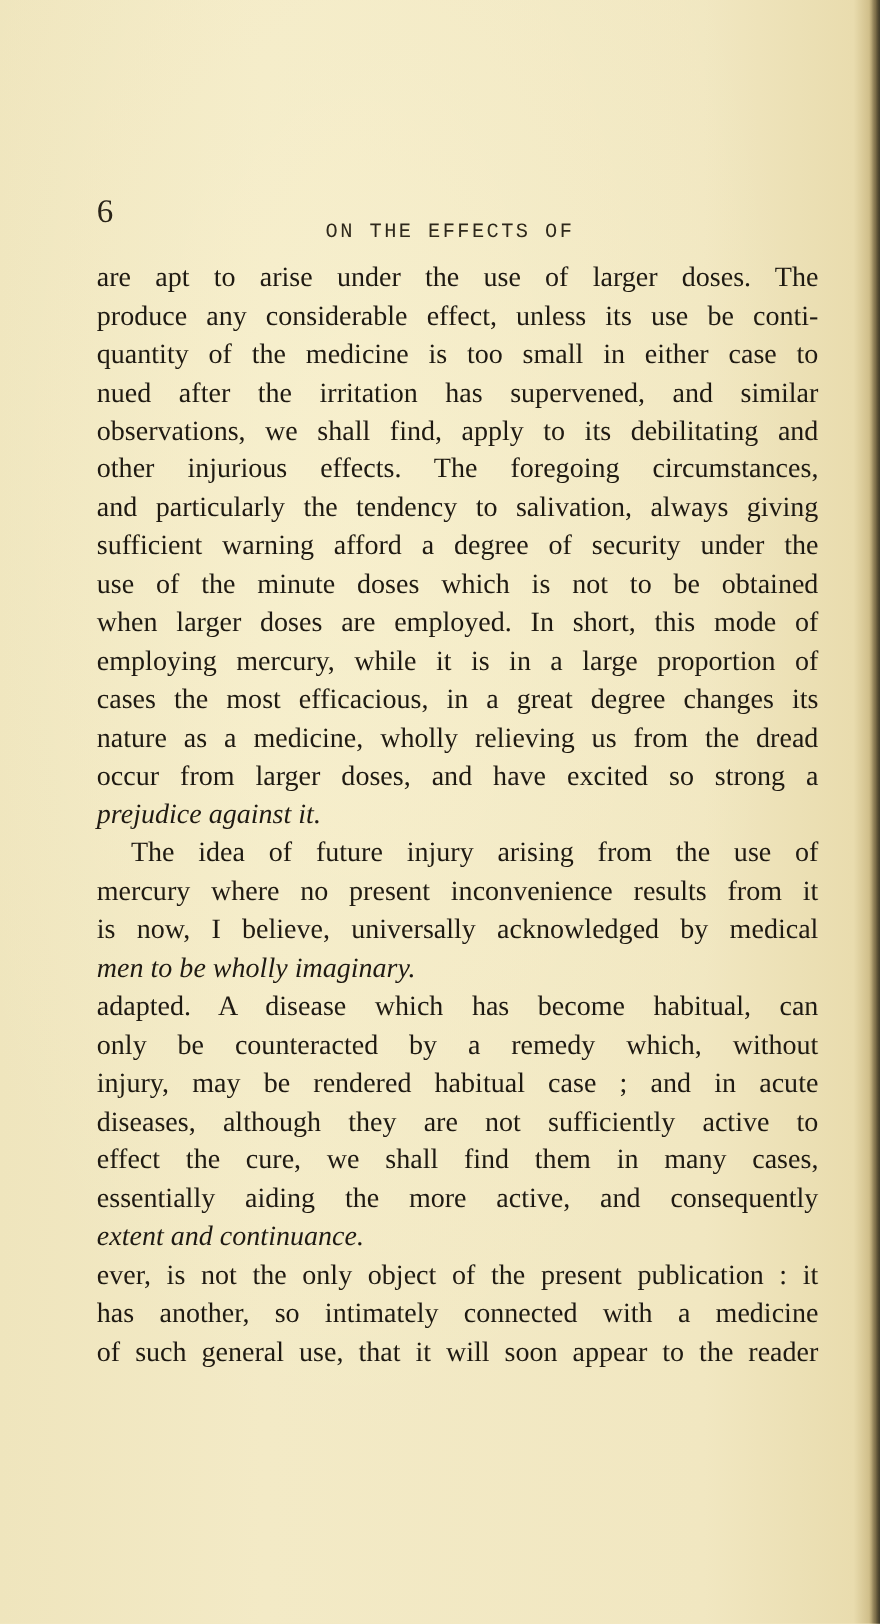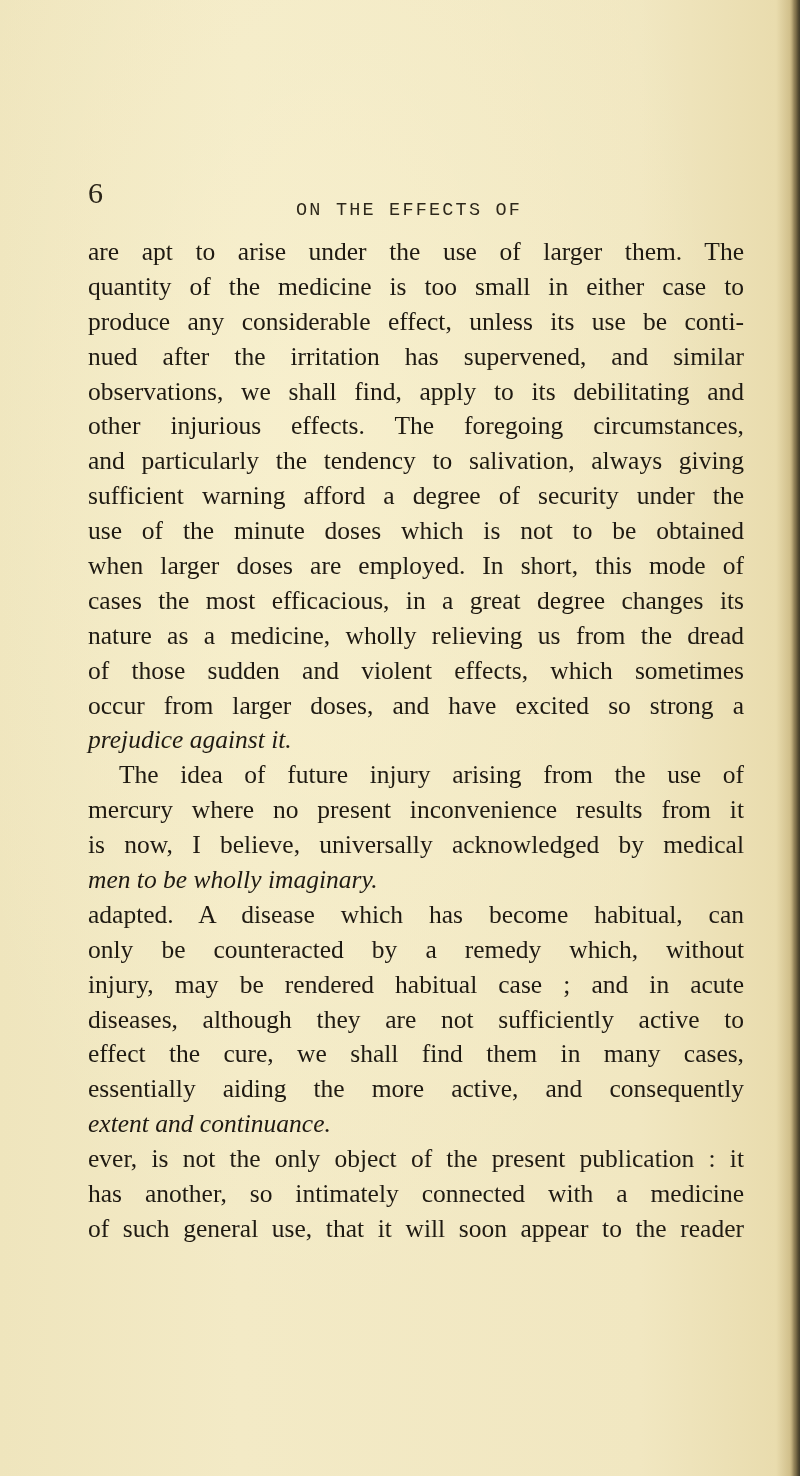--- a/index.html
+++ b/index.html
@@ -73,33 +73,33 @@
 </head>
 <body>
 
 <div class="page">
   <div class="binding-shadow"></div>
 
   <div class="page-number">6</div>
   <div class="running-header">ON THE EFFECTS OF</div>
 
   <div class="body-text" id="body-text">
-      <span class="line">are apt to arise under the use of larger them. The</span>
+      <span class="line">are apt to arise under the use of larger doses. The</span>
+      <span class="line">produce any considerable effect, unless its use be conti-</span>
       <span class="line">quantity of the medicine is too small in either case to</span>
-      <span class="line">produce any considerable effect, unless its use be conti-</span>
       <span class="line">nued after the irritation has supervened, and similar</span>
       <span class="line">observations, we shall find, apply to its debilitating and</span>
       <span class="line">other injurious effects. The foregoing circumstances,</span>
       <span class="line">and particularly the tendency to salivation, always giving</span>
       <span class="line">sufficient warning afford a degree of security under the</span>
       <span class="line">use of the minute doses which is not to be obtained</span>
       <span class="line">when larger doses are employed. In short, this mode of</span>
+      <span class="line">employing mercury, while it is in a large proportion of</span>
       <span class="line">cases the most efficacious, in a great degree changes its</span>
       <span class="line">nature as a medicine, wholly relieving us from the dread</span>
-      <span class="line">of those sudden and violent effects, which sometimes</span>
       <span class="line">occur from larger doses, and have excited so strong a</span>
       <span class="line last">prejudice against it.</span>
       <span class="line indent">The idea of future injury arising from the use of</span>
       <span class="line">mercury where no present inconvenience results from it</span>
       <span class="line">is now, I believe, universally acknowledged by medical</span>
       <span class="line last">men to be wholly imaginary.</span>
       <span class="line">adapted. A disease which has become habitual, can</span>
       <span class="line">only be counteracted by a remedy which, without</span>
       <span class="line">injury, may be rendered habitual case ; and in acute</span>
       <span class="line">diseases, although they are not sufficiently active to</span>

